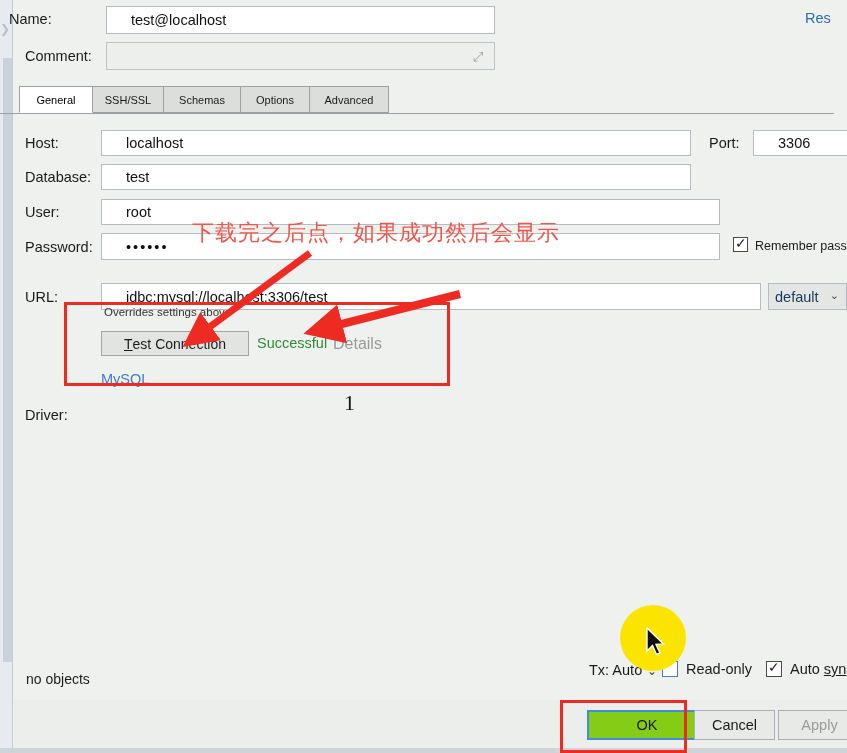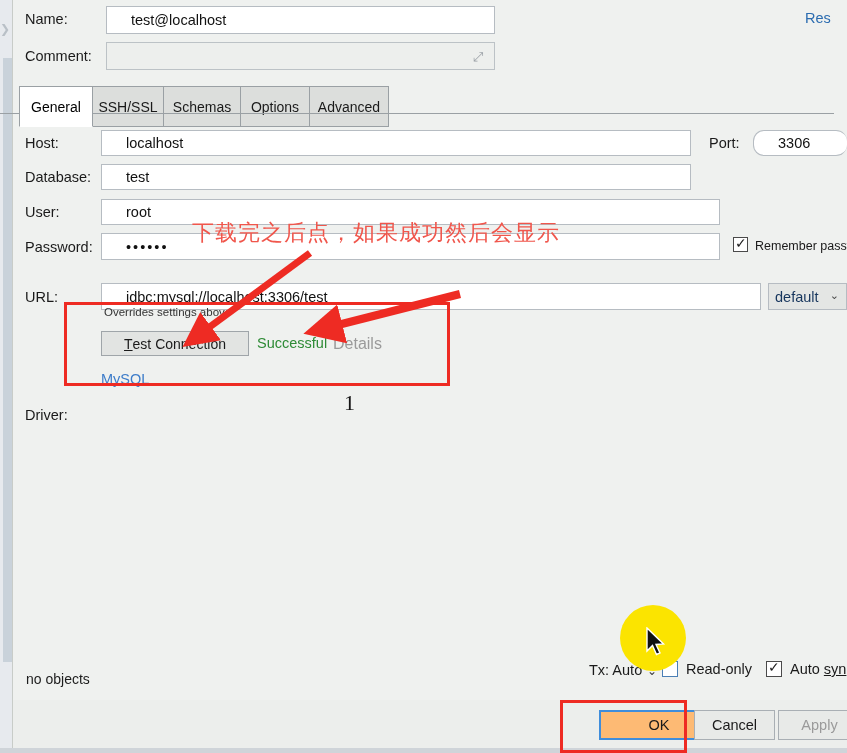--- a/index.html
+++ b/index.html
@@ -21,41 +21,41 @@
 
   
   .panel{position:absolute;left:13px;top:0;width:834px;height:700px;background:#eff1ef;}
 
   .row-label{position:absolute;font-size:14.5px;color:#1a1a1a;white-space:nowrap;}
 
   .tf{position:absolute;background:#ffffff;border:1px solid #b6bcc2;box-sizing:border-box;
       font-size:14.5px;color:#111;padding:2px 24px;line-height:normal;display:flex;align-items:center;}
 
   
-  #name-label{left:25px;top:11px;text-align:right;}
+  #name-label{left:9px;top:11px;text-align:right;}
   #name-input{left:106px;top:6px;width:389px;height:28px;}
   #comment-label{left:25px;top:48px;}
   #comment-input{left:106px;top:42px;width:389px;height:28px;background:#edefed;border:1px solid #bcc2c6;}
   #expand-icon{position:absolute;right:5px;top:6px;width:16px;height:16px;color:#9aa0a6;font-size:13px;line-height:16px;}
 
   #restore-link{position:absolute;left:805px;top:10px;color:#2b6cb0;font-size:14.5px;white-space:nowrap;}
 
   
   .tabstrip{position:absolute;left:12px;top:86px;width:822px;height:28px;}
-  .tab{position:absolute;top:0;height:41px;box-sizing:border-box;border:1px solid #9aa0a4;
+  .tab{position:absolute;top:0;height:27px;box-sizing:border-box;border:1px solid #9aa0a4;
        background:#dcdedc;display:flex;align-items:center;justify-content:center;
-       font-size:14px;color:#1a1a1a;padding:0 11px;}
+       font-size:11px;color:#1a1a1a;padding:0 11px;}
   .tab.active{background:#ffffff;border-bottom:1px solid #ffffff;z-index:3;color:#000;}
   .tabline{position:absolute;left:0px;top:113px;width:834px;height:1px;background:#9aa0a4;}
 
   
   #host-label{left:25px;top:135px;}
   #host-input{left:101px;top:130px;width:590px;height:26px;}
   #port-label{left:709px;top:135px;}
-  #port-input{left:753px;top:130px;width:94px;height:26px;border-right:none;border-radius:11px;}
+  #port-input{left:753px;top:130px;width:94px;height:26px;border-right:none;}
 
   #db-label{left:25px;top:169px;}
   #db-input{left:101px;top:164px;width:590px;height:26px;}
 
   #user-label{left:25px;top:204px;}
   #user-input{left:101px;top:199px;width:619px;height:26px;}
 
   #pw-label{left:25px;top:239px;}
   #pw-input{left:101px;top:233px;width:619px;height:27px;letter-spacing:2px;}
 
@@ -94,21 +94,21 @@
   #ro-box{position:absolute;left:662px;top:661px;width:16px;height:16px;border:1px solid #4a7fb5;background:#fff;box-sizing:border-box;}
   #ro-label{position:absolute;left:686px;top:661px;font-size:14.5px;color:#1a1a1a;}
   #as-box{position:absolute;left:766px;top:661px;width:16px;height:16px;border:1px solid #4a4a4a;background:#fff;box-sizing:border-box;}
   #as-box .ck{position:absolute;left:1px;top:-3px;font-size:14px;color:#1a1a1a;}
   #as-label{position:absolute;left:790px;top:661px;font-size:14.5px;color:#1a1a1a;white-space:nowrap;}
   #as-label u{text-decoration:underline;}
 
   .dlgbtn{position:absolute;top:710px;height:30px;box-sizing:border-box;
       background:#e8eae8;border:1px solid #a9afb4;
       display:flex;align-items:center;justify-content:center;font-size:14.5px;color:#1a1a1a;}
-  #ok-btn{left:587px;width:120px;border:2px solid #3f8ddb;background:#fdba74;margin-left:12px;}
+  #ok-btn{left:587px;width:120px;border:2px solid #3f8ddb;background:#84cc16;}
   #cancel-btn{left:694px;width:81px;}
   #apply-btn{left:778px;width:83px;color:#9a9a9a;}
 
   
   .ann-box{position:absolute;border:3px solid #ee2b23;box-sizing:border-box;pointer-events:none;}
   #ann-box-1{left:64px;top:302px;width:386px;height:84px;}
   #ann-box-2{left:560px;top:700px;width:127px;height:53px;}
 
   #ann-cn{position:absolute;left:192px;top:218px;font-size:22px;color:#f0564c;
       font-family:"DejaVu Sans",sans-serif;white-space:nowrap;letter-spacing:1px;}

